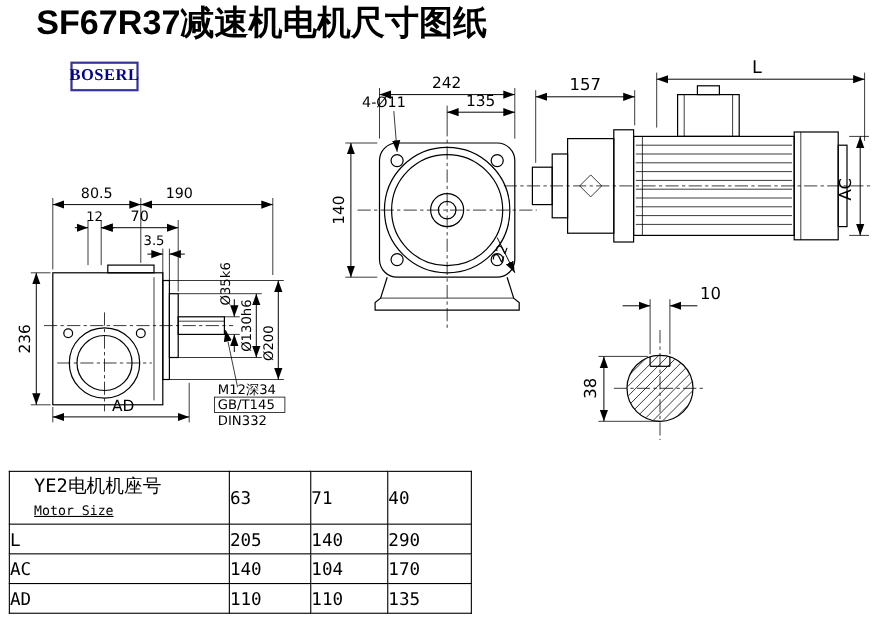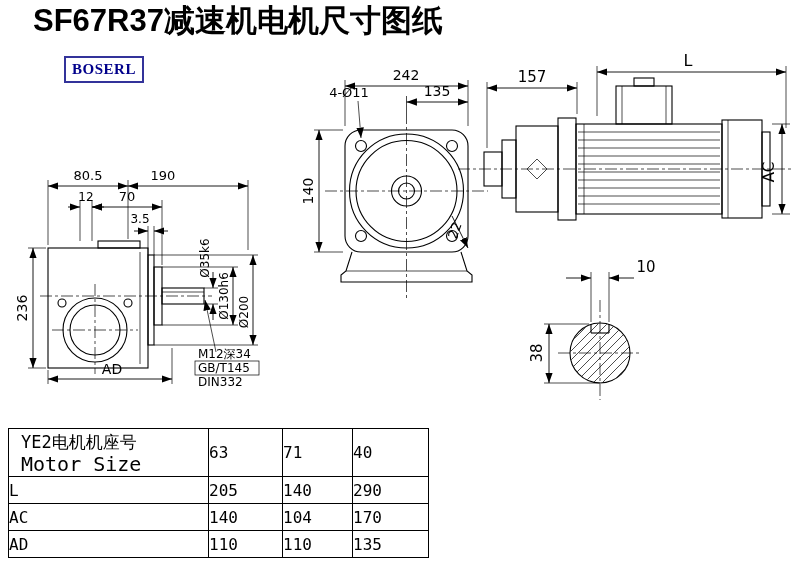--- a/index.html
+++ b/index.html
@@ -1,42 +1,42 @@
 <!DOCTYPE html>
 <html><head>
 <meta charset="utf-8">
 <style>
   * { margin:0; padding:0; box-sizing:border-box; }
   html,body { width:800px; height:574px; background:#ffffff; font-family:"Liberation Sans", sans-serif; }
   #stage { position:relative; width:800px; height:574px; background:#fff; overflow:hidden; }
 
   .title { position:absolute; left:5px; top:0; font-size:31px; font-weight:bold; color:#000; white-space:nowrap;margin-left:28px; }
 
-  .brand { position:absolute; left:64px; top:56px; width:80px; height:27px;
+  .brand { position:absolute; left:64px; top:56px; width:62px; height:27px;
            border:2px solid #33339a; color:#00008B; background:#fff;
            font-family:"Liberation Serif", serif; font-weight:bold; font-size:15px;
            display:flex; align-items:center; justify-content:center; letter-spacing:.5px; }
 
   svg.drawing { position:absolute; left:0; top:0; }
   svg .ln   { stroke:#000; stroke-width:1.1; fill:none; }
   svg .thin { stroke:#000; stroke-width:0.7; fill:none; }
   svg .dim  { stroke:#000; stroke-width:0.9; fill:none; }
   svg .cl   { stroke:#000; stroke-width:0.7; fill:none; stroke-dasharray:12 3 3 3; }
   svg text  { fill:#000; font-family:"DejaVu Sans", sans-serif; text-anchor:middle; }
   svg text.t12 { font-size:12px; } svg text.t13 { font-size:13px; }
   svg text.t14 { font-size:14px; } svg text.t15 { font-size:15px; }
   svg text.t16 { font-size:16px; }
   svg text.start { text-anchor:start; }
 
   table.dimtable { position:absolute; left:8px; top:428px; border-collapse:collapse;
                    font-family:"DejaVu Sans Mono", monospace; color:#000; background:#fff; }
   table.dimtable td { border:1.5px solid #000; font-size:16px; }
-  table.dimtable td.hdr { text-align:left; padding-left:12px; }
+  table.dimtable td.hdr { text-align:left; padding-left:22px; }
   table.dimtable td.hdr .cn { font-size:17px; line-height:23px; }
-  table.dimtable td.hdr .en { font-size:20px; line-height:21px; }
+  table.dimtable td.hdr .en { font-size:12px; line-height:21px;text-decoration:underline; }
   table.dimtable tr.h  td { height:48px; }
   table.dimtable tr.r  td { height:27px; }
 </style>
 </head>
 <body>
 
 <div id="stage">
 
   <svg class="drawing" width="800" height="574" viewBox="0 0 800 574">
     <defs>

